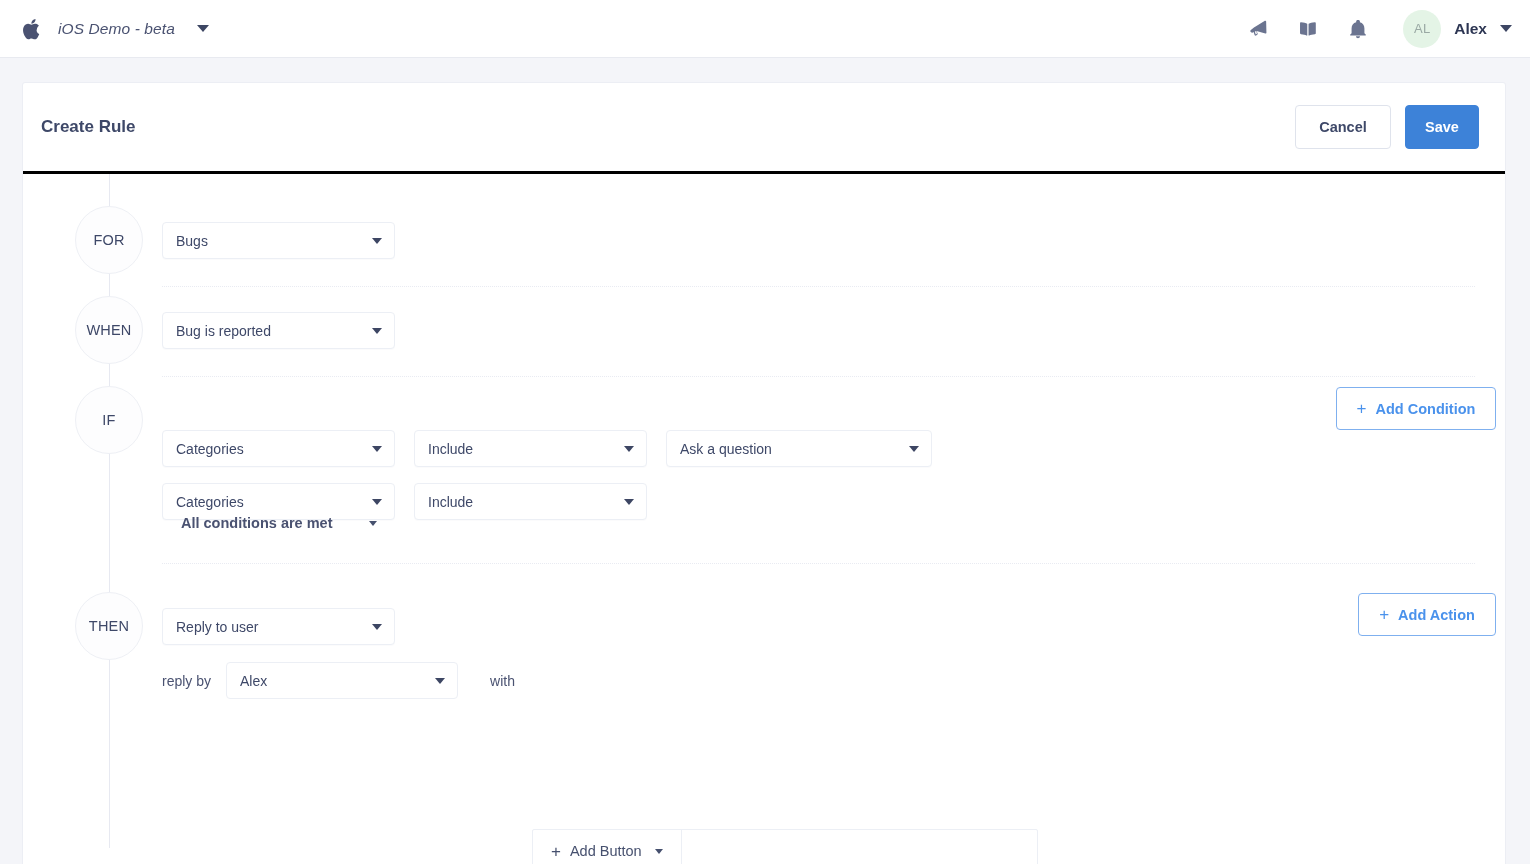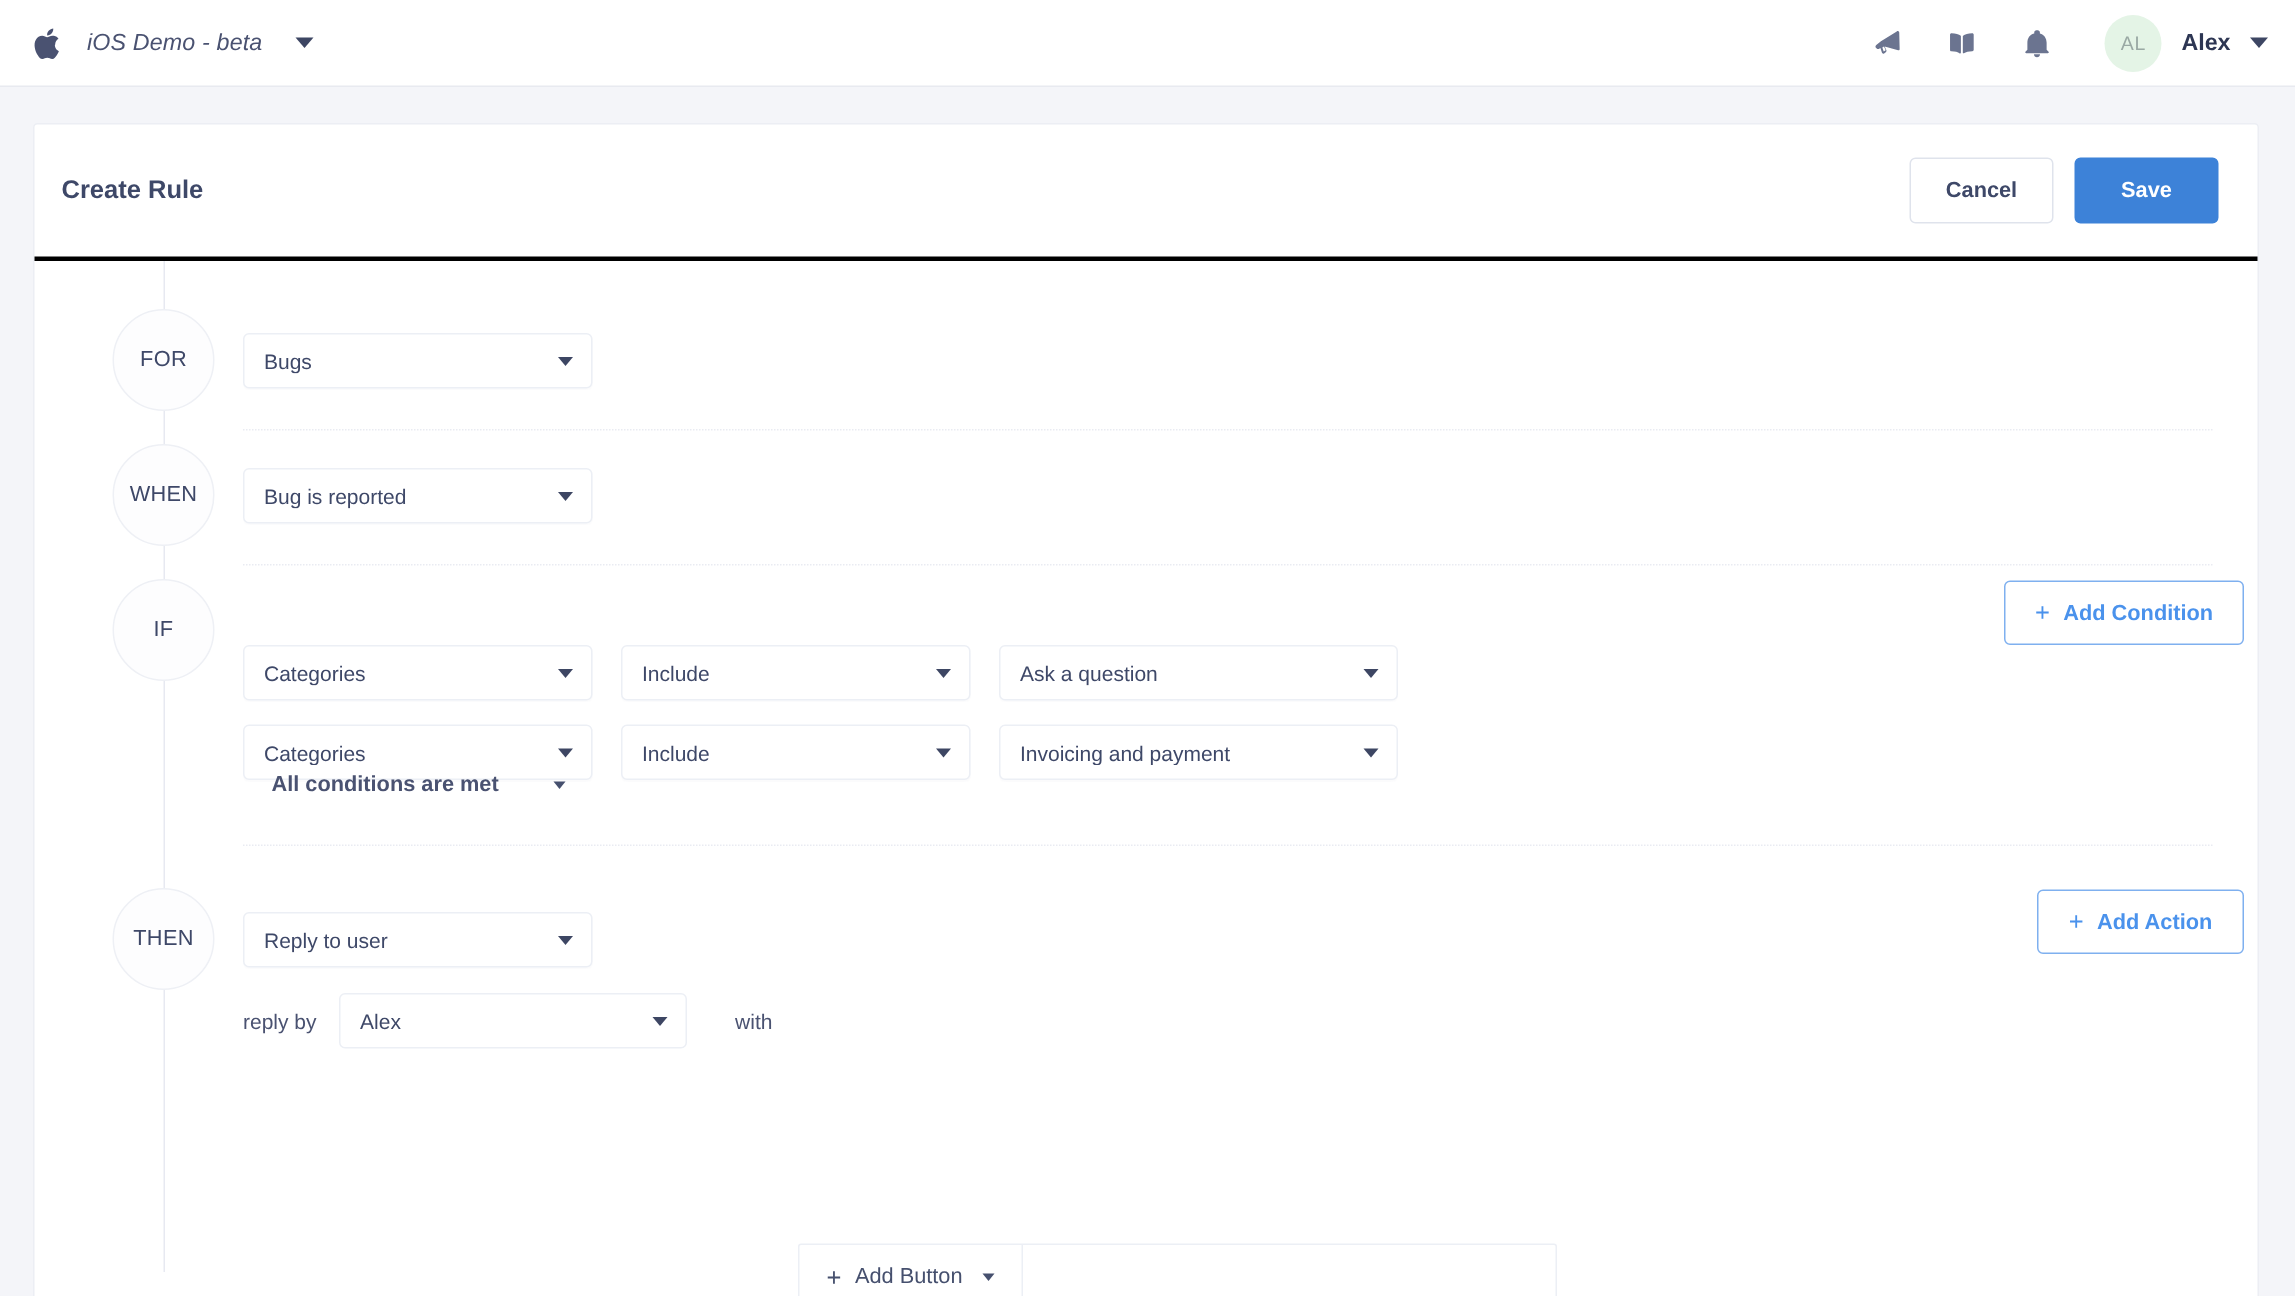--- a/index.html
+++ b/index.html
@@ -105,21 +105,21 @@
     cursor: pointer;
     display: flex; align-items: center; justify-content: center;
   }
   .btn-cancel {
     width: 96px; height: 44px;
     background: #fff;
     border: 1px solid #dfe3ec;
     color: #3e4868;
   }
   .btn-save {
-    width: 96px; height: 44px;
+    width: 74px; height: 44px;
     background: #3d82d8;
     border: 1px solid #3d82d8;
     color: #ffffff;
   }
 
   
   .card-body { position: relative; height: 708px; }
   .timeline-line {
     position: absolute;
     left: 86px;
@@ -341,24 +341,20 @@
 
       <div class="cond-row" style="top:281px;">
         <div class="sel sel-w233">
           <span class="lbl">Categories</span>
           <span class="caret-sm"></span>
         </div>
         <div class="sel sel-w233b">
           <span class="lbl">Include</span>
           <span class="caret-sm"></span>
         </div>
-        <div class="sel sel-w266">
-          <span class="lbl">Invoicing and payment</span>
-          <span class="caret-sm"></span>
-        </div>
       </div>
 
       <div class="cond-mode" style="top:341px;gap:37px;">
         <span>All conditions are met</span>
         <span class="caret-tiny"></span>
       </div>
 
       <div class="btn-outline" style="position:absolute;left:1313px;top:213px;width:160px;">
         <span class="plus">+</span>
         <span>Add Condition</span>

